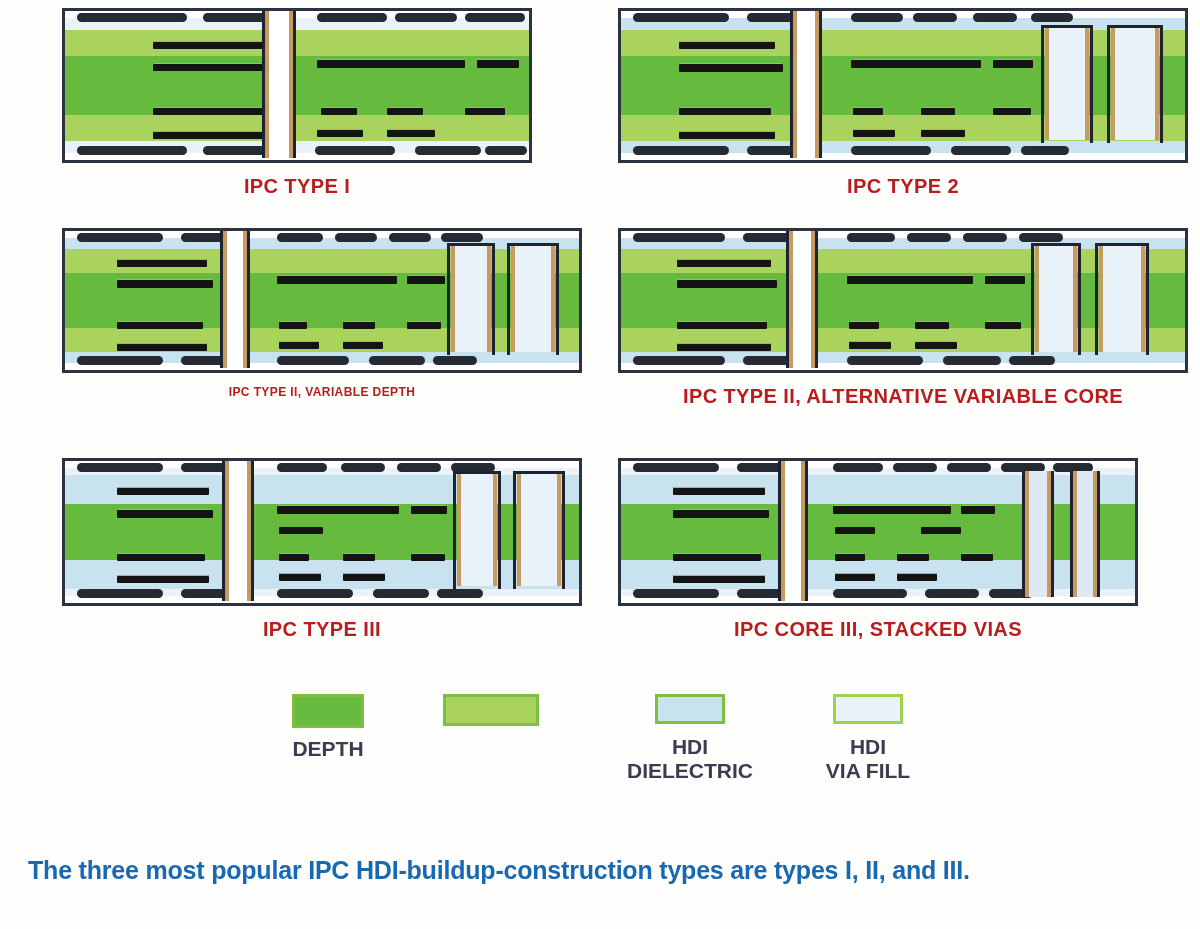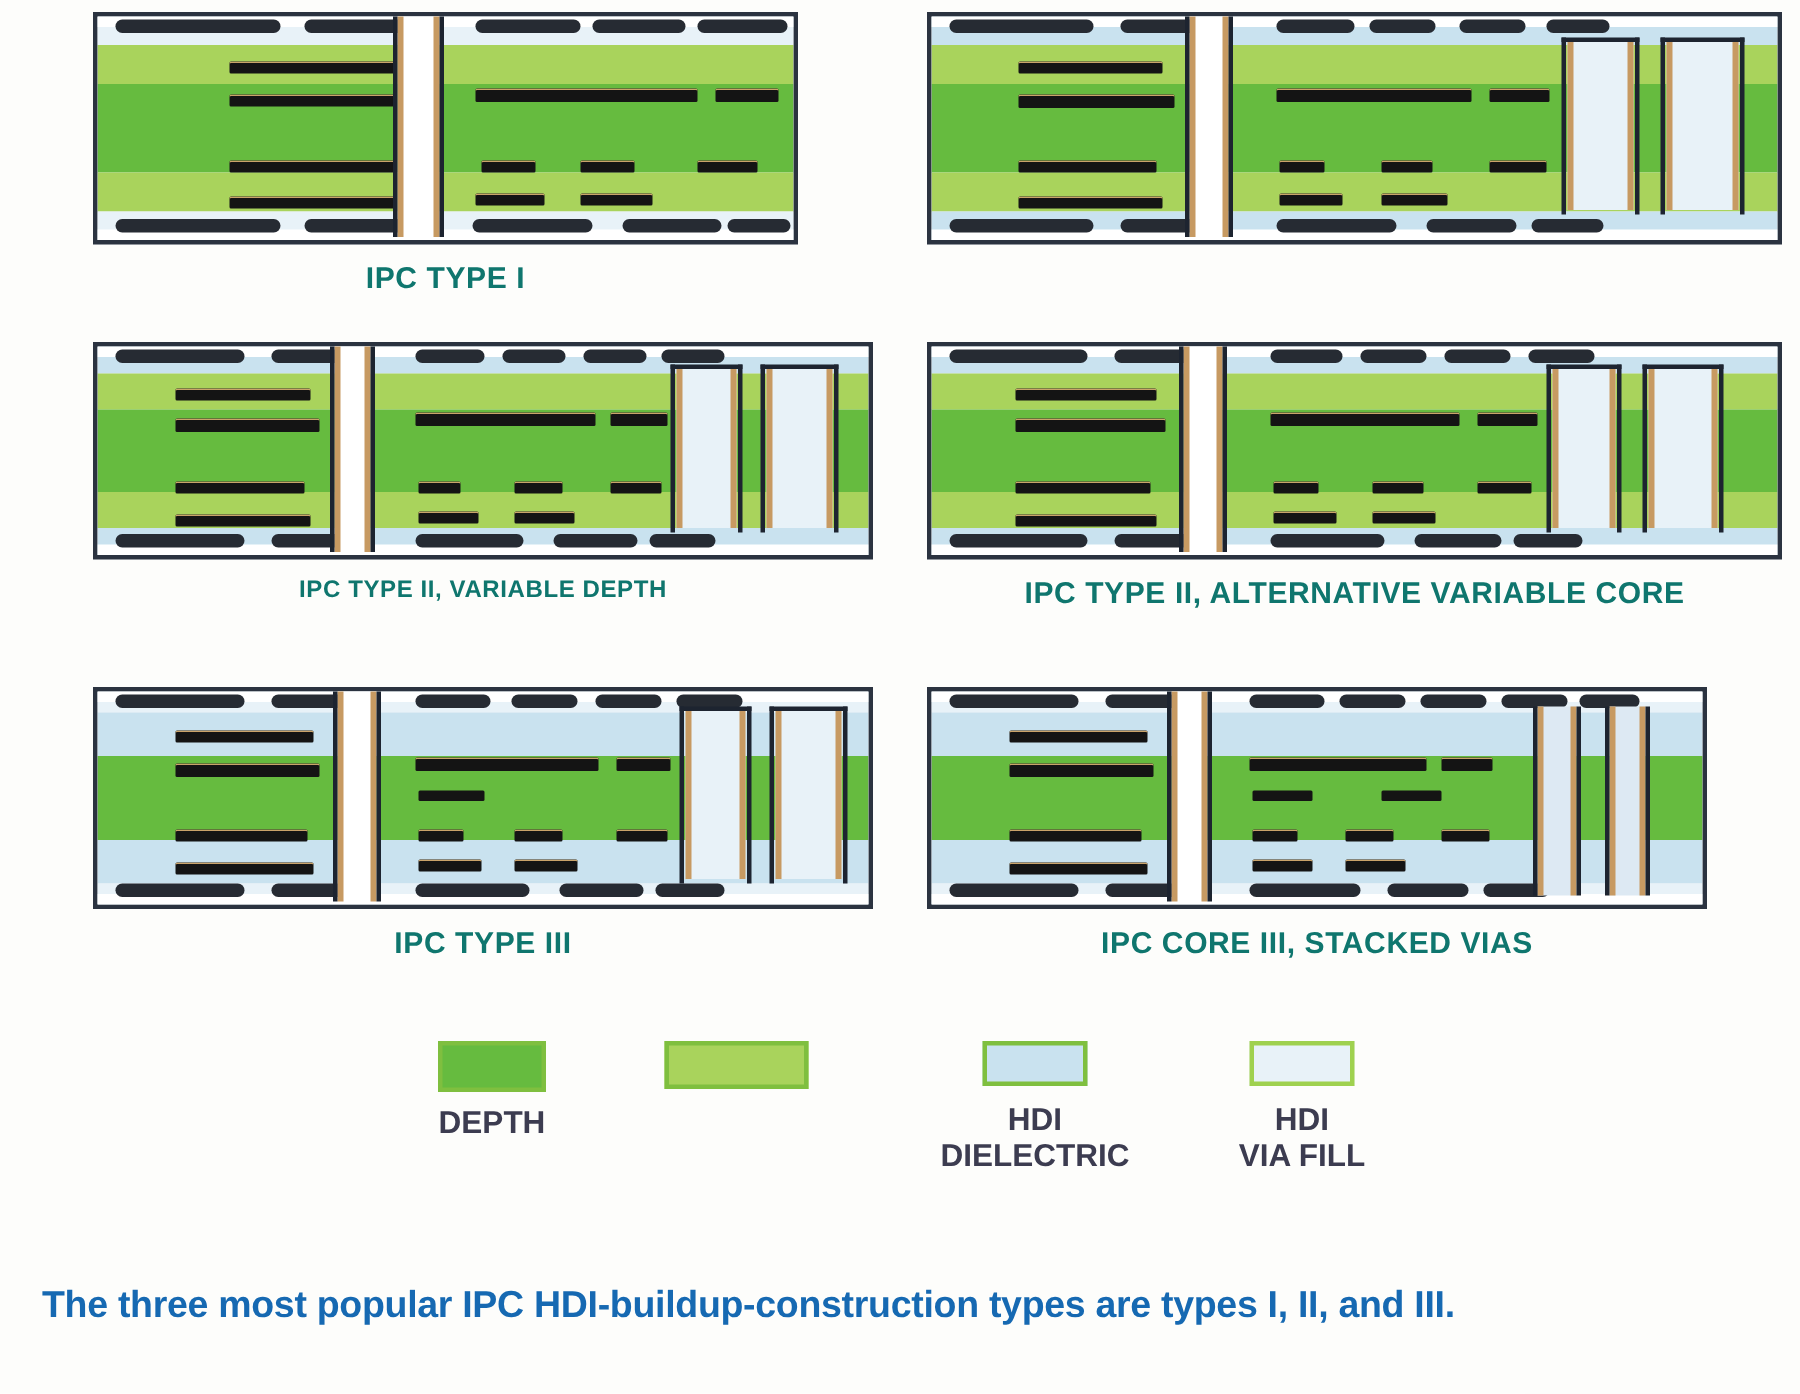--- a/index.html
+++ b/index.html
@@ -13,21 +13,21 @@
   #page{position:relative;width:1200px;height:929px;background:#fdfdfb;}
 
   
   .row{position:absolute;left:0;width:1200px;}
   .cell{position:absolute;}
   .board-wrap{position:relative;}
   .cap{
     text-align:center;
     font-family:"Liberation Sans", sans-serif;
     font-weight:700;
-    color:#0f766e;
+    color:#b91c1c;
     letter-spacing:.4px;
     white-space:nowrap;
   }
 
   
   .board{position:relative;box-sizing:border-box;overflow:hidden;
          border:3px solid #2b3340;background:#f4f8fa;}
   .lay{position:absolute;left:0;right:0;}
 
   
@@ -153,20 +153,21 @@
             <div class="mv" style="left: 420px; top: 14px; width: 52px; height: 118px; border-bottom: none;"></div>
             <div class="mv-fill" style="left: 424px; top: 17px; width: 44px; height: 112px; background: rgb(232, 242, 248); z-index: 0;"></div>
             <div class="mv-wall" style="left: 424px; top: 17px; height: 112px;"></div>
             <div class="mv-wall" style="left: 464px; top: 17px; height: 112px;"></div>
             <div class="mv" style="left: 486px; top: 14px; width: 56px; height: 118px; border-bottom: none;"></div>
             <div class="mv-fill" style="left: 490px; top: 17px; width: 48px; height: 112px; background: rgb(232, 242, 248); z-index: 0;"></div>
             <div class="mv-wall" style="left: 490px; top: 17px; height: 112px;"></div>
             <div class="mv-wall" style="left: 534px; top: 17px; height: 112px;"></div>
           </div>
       </div>
+      <div class="cap" style="margin-top:12px;font-size:20px;">IPC TYPE 2</div>
     </div>
   </div>
 
   <div class="row" style="top:228px;height:200px;">
 
     <div class="cell" style="left:62px;top:0;width:520px;">
       <div class="board-wrap">
         <div class="board" id="b3" style="width:520px;height:145px;">
             <div class="lay" style="top: 0px; height: 18.07px; background: rgb(201, 226, 239);"></div>
             <div class="lay" style="top: 18.07px; height: 23.63px; background: rgb(169, 211, 92);"></div>
@@ -201,21 +202,21 @@
             <div class="mv" style="left: 382px; top: 12px; width: 48px; height: 112px; border-bottom: none;"></div>
             <div class="mv-fill" style="left: 386px; top: 15px; width: 40px; height: 106px; background: rgb(232, 242, 248); z-index: 0;"></div>
             <div class="mv-wall" style="left: 386px; top: 15px; height: 106px;"></div>
             <div class="mv-wall" style="left: 422px; top: 15px; height: 106px;"></div>
             <div class="mv" style="left: 442px; top: 12px; width: 52px; height: 112px; border-bottom: none;"></div>
             <div class="mv-fill" style="left: 446px; top: 15px; width: 44px; height: 106px; background: rgb(232, 242, 248); z-index: 0;"></div>
             <div class="mv-wall" style="left: 446px; top: 15px; height: 106px;"></div>
             <div class="mv-wall" style="left: 486px; top: 15px; height: 106px;"></div>
           </div>
       </div>
-      <div class="cap" style="margin-top:12px;font-size:16px;">IPC TYPE II, VARIABLE DEPTH</div>
+      <div class="cap" style="margin-top:12px;font-size:12px;">IPC TYPE II, VARIABLE DEPTH</div>
     </div>
 
     <div class="cell" style="left:618px;top:0;width:570px;">
       <div class="board-wrap">
         <div class="board" id="b4" style="width:570px;height:145px;">
             <div class="lay" style="top: 0px; height: 18.07px; background: rgb(201, 226, 239);"></div>
             <div class="lay" style="top: 18.07px; height: 23.63px; background: rgb(169, 211, 92);"></div>
             <div class="lay" style="top: 41.7px; height: 55.6px; background: rgb(102, 187, 63);"></div>
             <div class="lay" style="top: 97.3px; height: 23.63px; background: rgb(169, 211, 92);"></div>
             <div class="lay" style="top: 120.93px; height: 18.07px; background: rgb(201, 226, 239);"></div>

